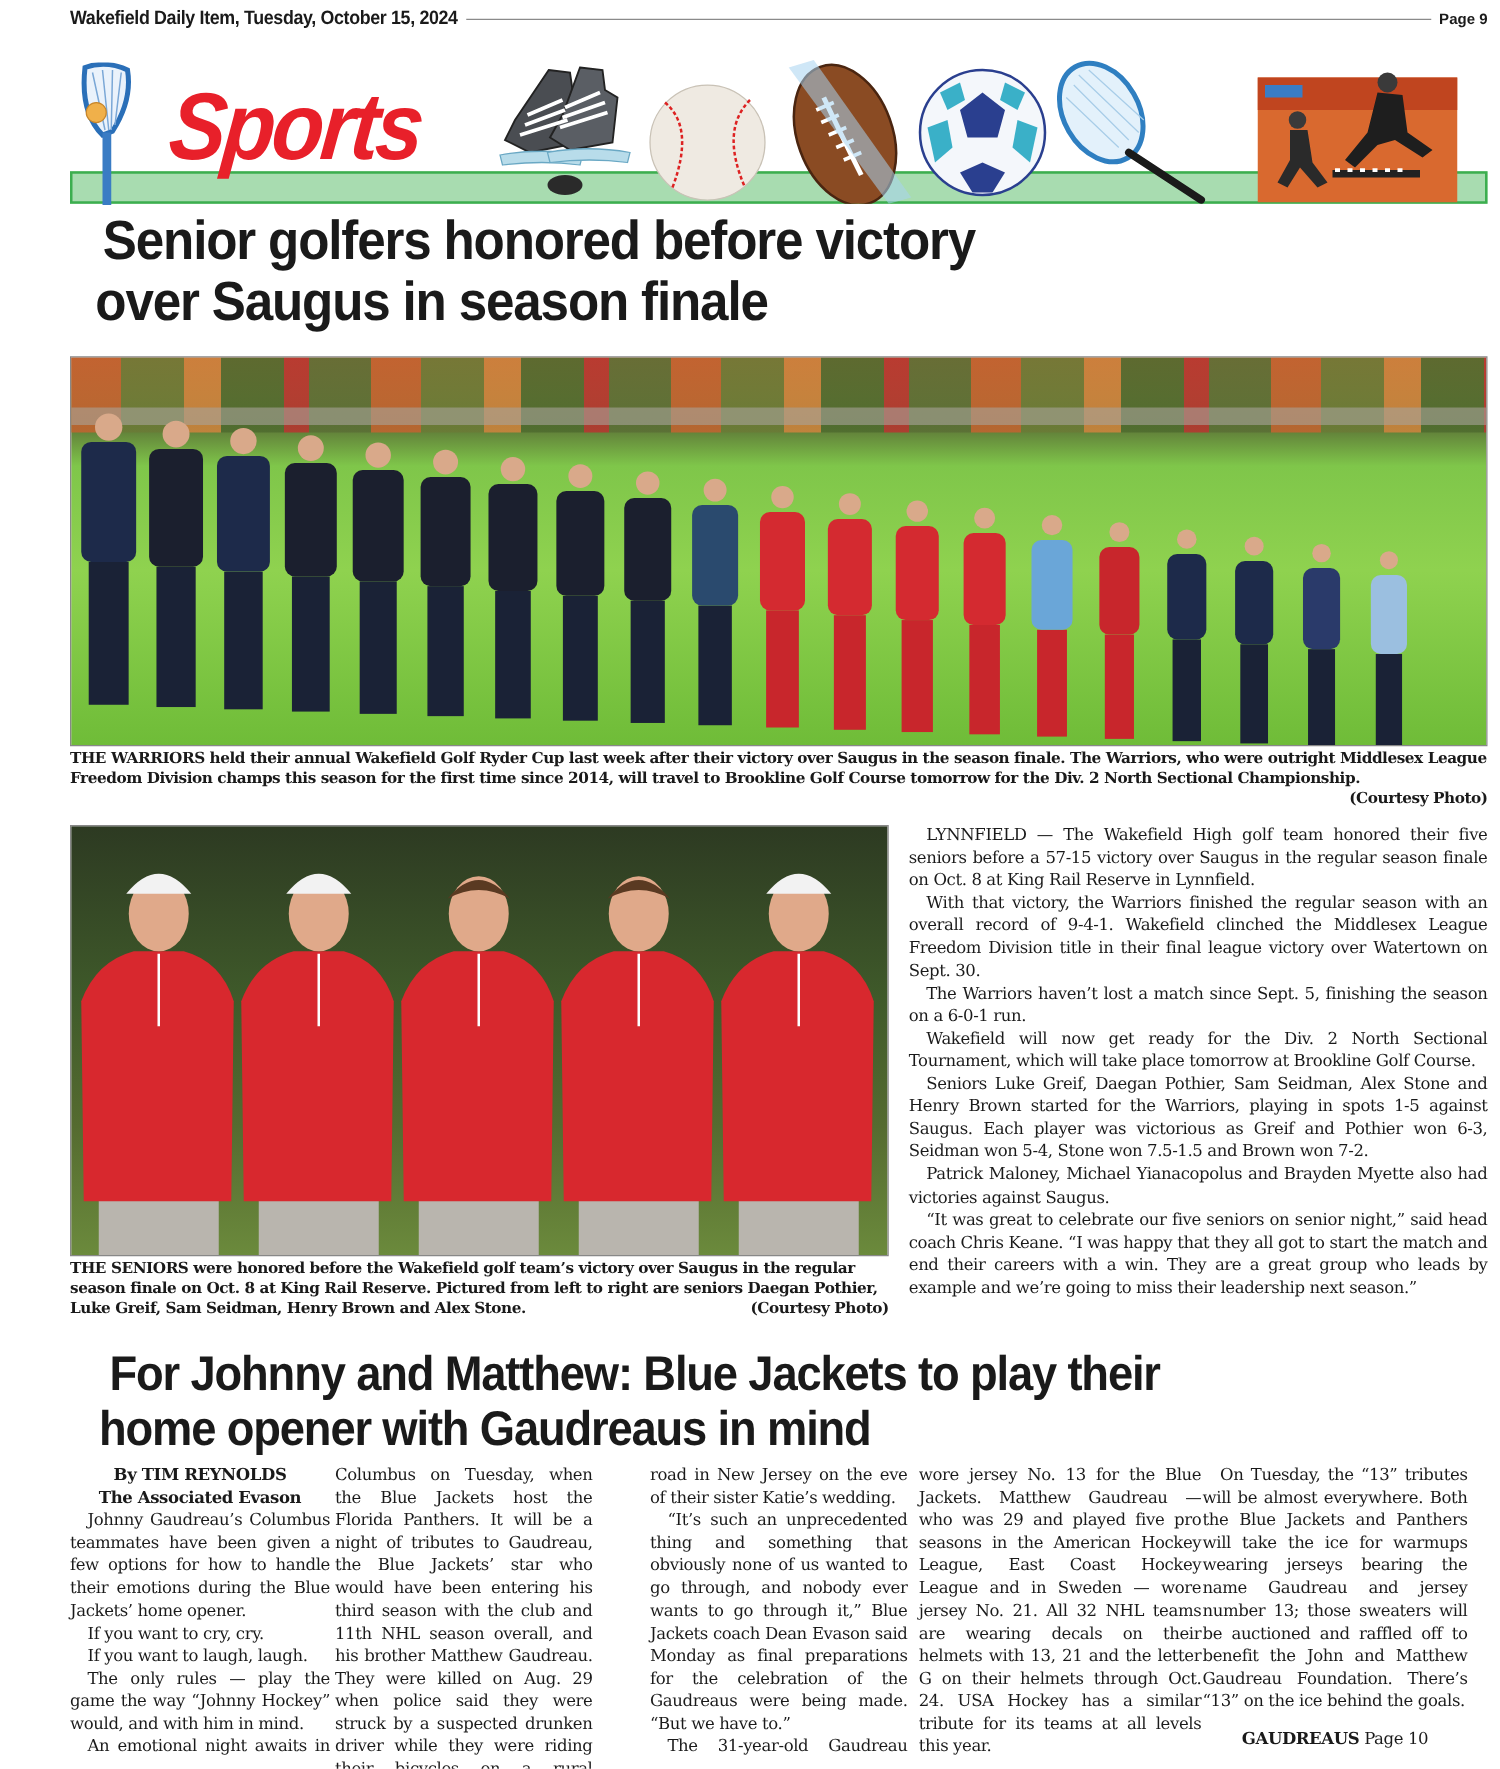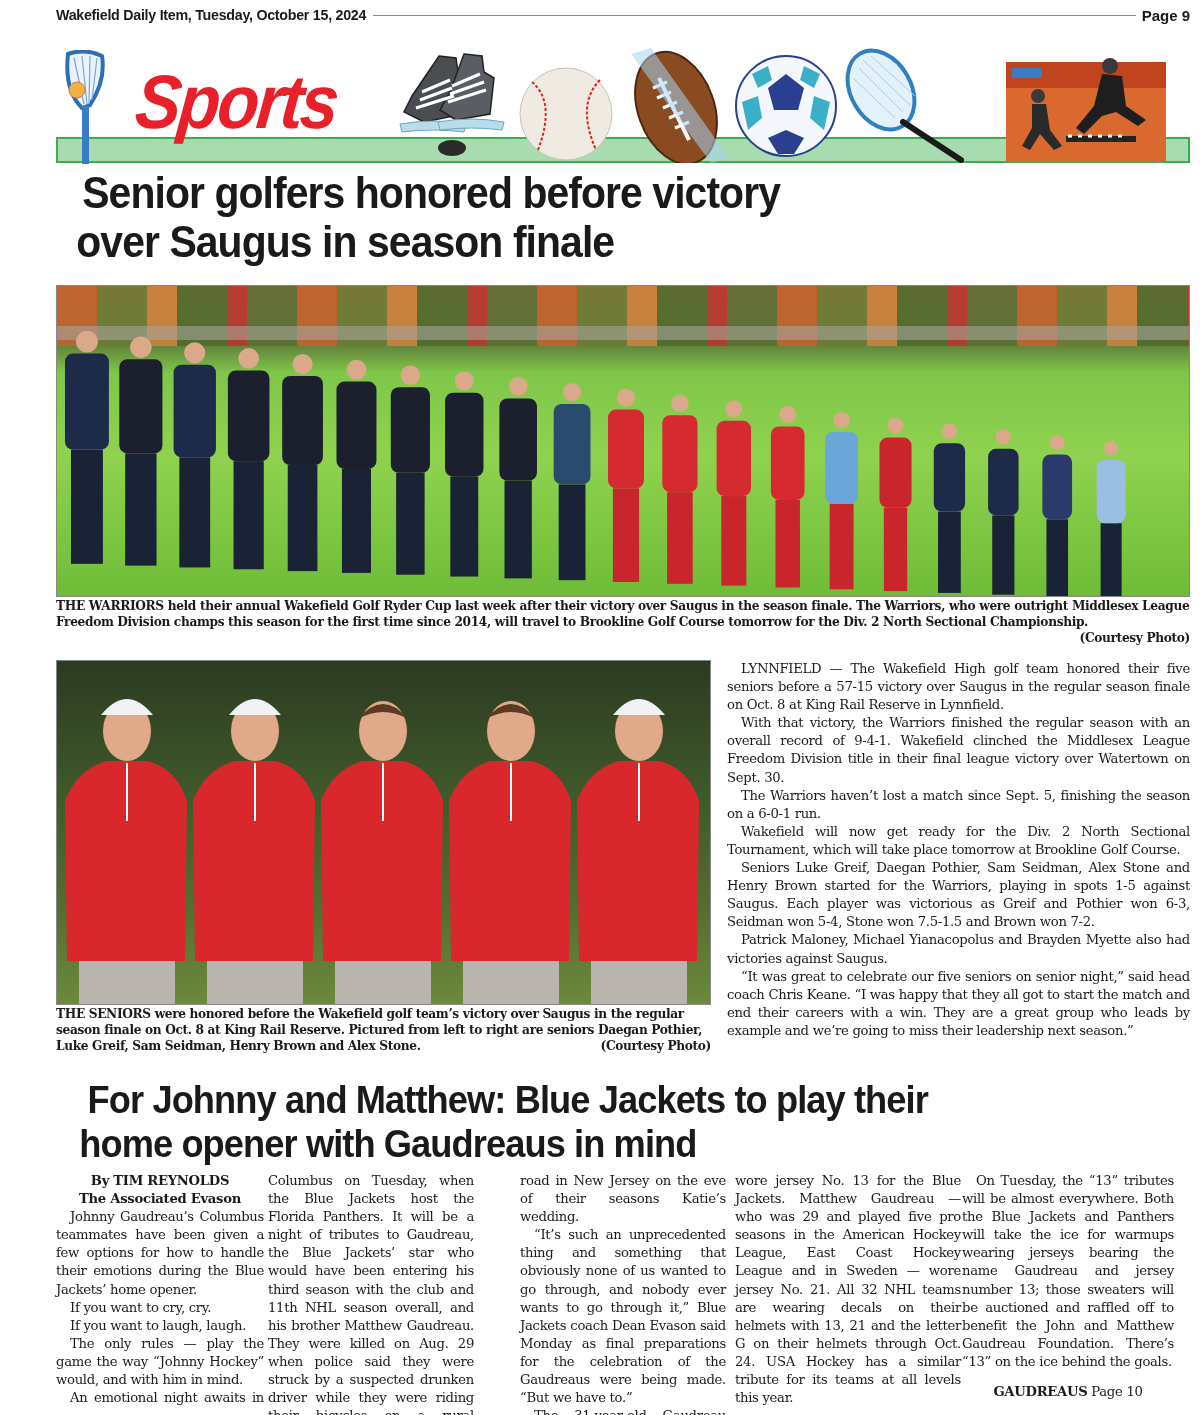--- a/index.html
+++ b/index.html
@@ -3,21 +3,21 @@
 <meta charset="utf-8">
 <style>
   * { box-sizing: border-box; margin: 0; padding: 0; }
   html, body { width: 1200px; height: 1415px; background: #ffffff; overflow: hidden; }
   body { position: relative; font-family: "DejaVu Serif", serif; color: #1a1a1a; }
 
   
   .folio { position: absolute; left: 56px; top: 4px; width: 1134px; height: 22px; display: flex; align-items: center; }
   .folio .left { font-family: "Liberation Sans", sans-serif; font-weight: bold; font-size: 15.5px; letter-spacing: -0.3px; white-space: nowrap; transform: scaleX(0.92); transform-origin: left center; }
   .folio .rule { flex: 1; height: 1px; background: #8a8a8a; margin: 0 6px 0 -20px; }
-  .folio .right { font-family: "Liberation Sans", sans-serif; font-weight: bold; font-size: 15px; white-space: nowrap; }
+  .folio .right { font-family: "Liberation Sans", sans-serif; font-weight: bold; font-size: 12px; white-space: nowrap; }
 
   
   .banner { position: absolute; left: 56px; top: 40px; width: 1134px; height: 125px; }
   .banner .green-bar { position: absolute; left: 0; right: 0; top: 97px; height: 26px; background: #a8dcb0; border: 2px solid #3cae4f; }
   .banner .logo { position: absolute; left: 80px; top: 24px; font-family: "Liberation Sans", sans-serif; font-weight: bold; font-style: italic; font-size: 76px; color: #e8202a; letter-spacing: -3px; transform: scaleX(0.9) skewX(-6deg); transform-origin: left; line-height: 1; }
   .icon { position: absolute; }
   .lax { left: 4px; top: 10px; width: 50px; height: 115px; }
   .skates { left: 338px; top: 12px; width: 115px; height: 105px; }
   .baseball { left: 462px; top: 22px; width: 96px; height: 100px; }
   .football { left: 555px; top: 8px; width: 130px; height: 115px; }
@@ -326,21 +326,21 @@
   <p>If you want to laugh, laugh.</p>
   <p>The only rules — play the game the way “Johnny Hockey” would, and with him in mind.</p>
   <p style="text-align-last: justify;">An emotional night awaits in</p>
 </div>
 
 <div class="col g-col g2">
   <p class="no-indent" style="text-align-last: justify;">Columbus on Tuesday, when the Blue Jackets host the Florida Panthers. It will be a night of tributes to Gaudreau, the Blue Jackets’ star who would have been entering his third season with the club and 11th NHL season overall, and his brother Matthew Gaudreau. They were killed on Aug. 29 when police said they were struck by a suspected drunken driver while they were riding their bicycles on a rural</p>
 </div>
 
 <div class="col g-col g3">
-  <p class="no-indent">road in New Jersey on the eve of their seasons Katie’s wedding.</p>
+  <p class="no-indent">road in New Jersey on the eve of their sister Katie’s wedding.</p>
   <p>“It’s such an unprecedented thing and something that obviously none of us wanted to go through, and nobody ever wants to go through it,” Blue Jackets coach Dean Evason said Monday as final preparations for the celebration of the Gaudreaus were being made. “But we have to.”</p>
   <p style="text-align-last: justify;">The 31-year-old Gaudreau</p>
 </div>
 
 <div class="col g-col g4">
   <p class="no-indent">wore jersey No. 13 for the Blue Jackets. Matthew Gaudreau — who was 29 and played five pro seasons in the American Hockey League, East Coast Hockey League and in Sweden — wore jersey No. 21. All 32 NHL teams are wearing decals on their helmets with 13, 21 and the letter G on their helmets through Oct. 24. USA Hockey has a similar tribute for its teams at all levels this year.</p>
 </div>
 
 <div class="col g-col g5">
   <p>On Tuesday, the “13” tributes will be almost everywhere. Both the Blue Jackets and Panthers will take the ice for warmups wearing jerseys bearing the name Gaudreau and jersey number 13; those sweaters will be auctioned and raffled off to benefit the John and Matthew Gaudreau Foundation. There’s “13” on the ice behind the goals.</p>

